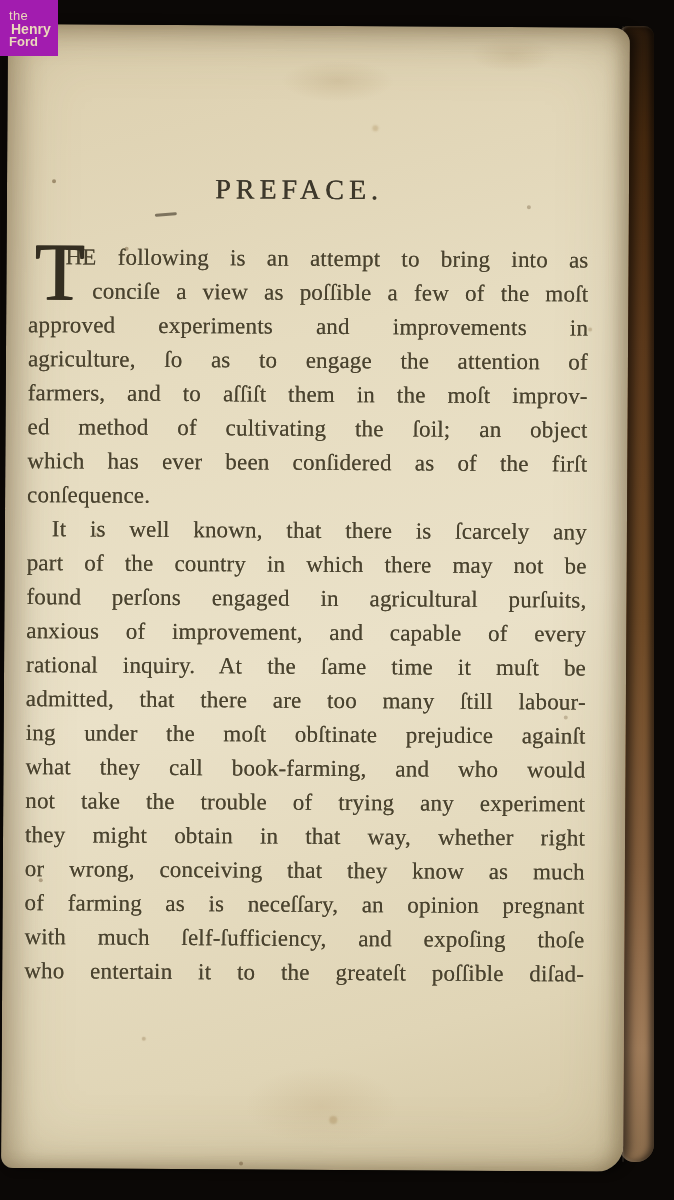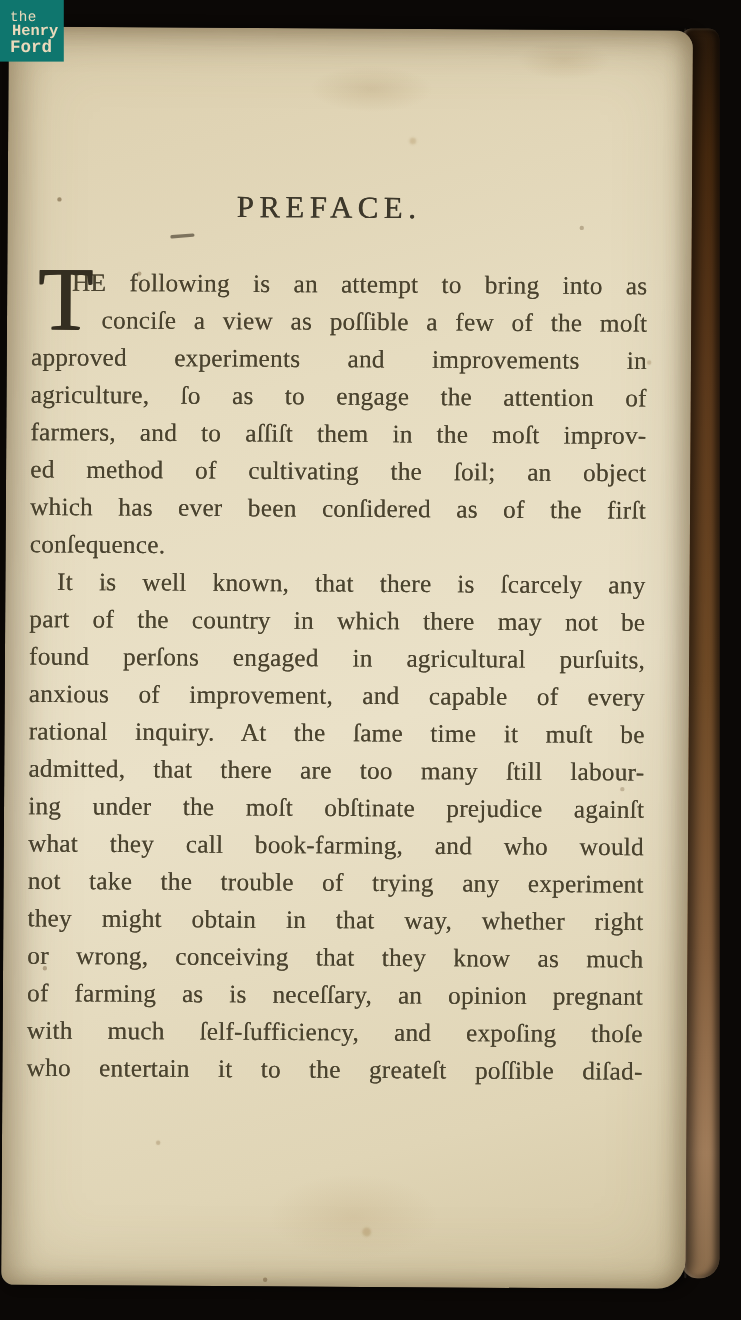--- a/index.html
+++ b/index.html
@@ -84,26 +84,26 @@
   .indent{padding-left:25px;}
   .dropcap{
     position:absolute;left:6px;top:-9px;
     font-size:82px;line-height:82px;color:#342e21;
     text-shadow:.9px 0 0 #342e21, 0 .5px 0 #342e21;
   }
 
   
   .logo{
     position:absolute;left:0;top:0;width:58px;height:56px;
-    background:#0f766e;z-index:5;color:#ead9bb;
-    font-family:Liberation Mono, monospace;
+    background:#a21caf;z-index:5;color:#ead9bb;
+    font-family:Liberation Sans, sans-serif;
   }
   .l-the{position:absolute;left:9px;top:8px;font-size:13px;font-weight:400;letter-spacing:.3px;}
   .l-henry{position:absolute;left:11px;top:21px;font-size:14px;font-weight:700;}
-  .l-ford{position:absolute;left:9px;top:34px;font-size:16px;font-weight:700;text-align:center;}
+  .l-ford{position:absolute;left:9px;top:34px;font-size:13px;font-weight:700;text-align:center;}
 </style>
 </head>
 <body>
 
 <div class="photo">
 
   <div class="spine">
     <div class="spine-highlight"></div>
   </div>
 

